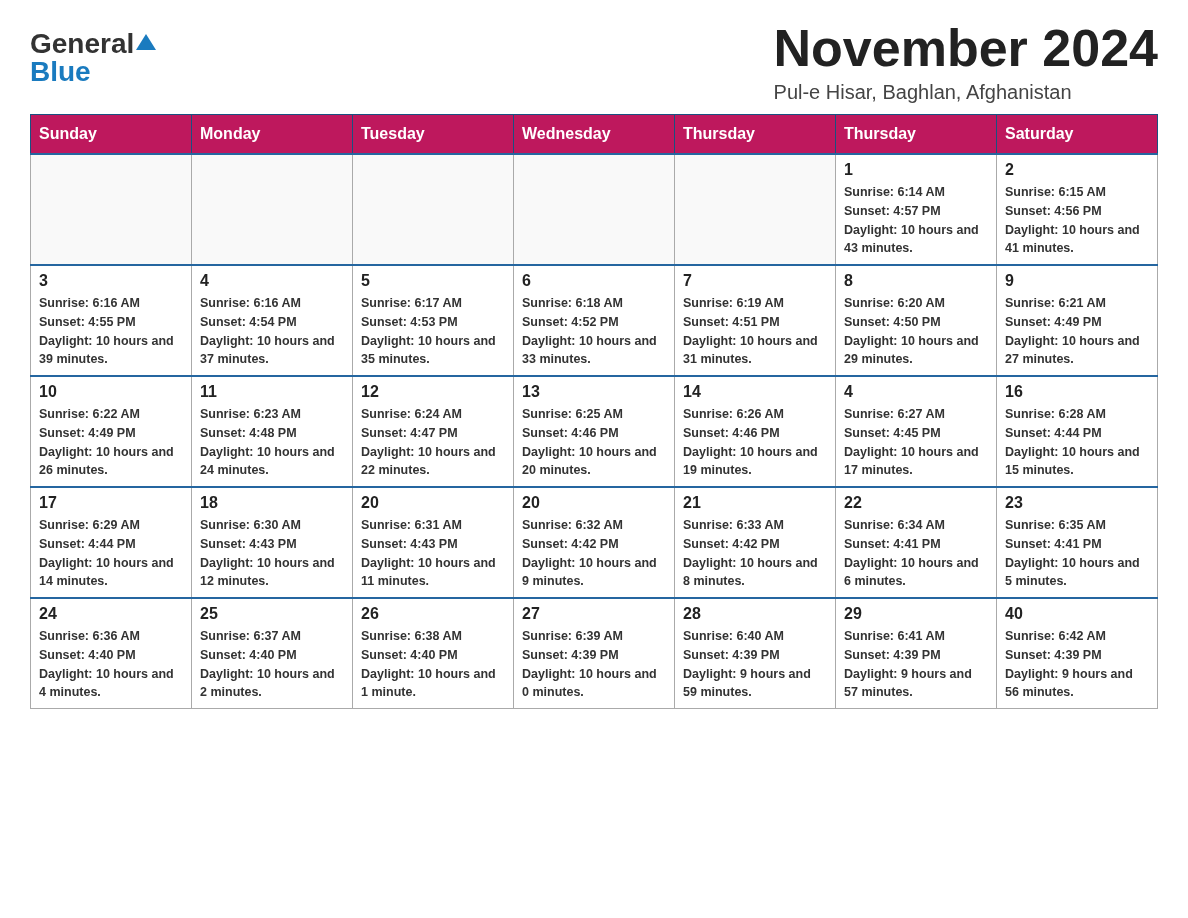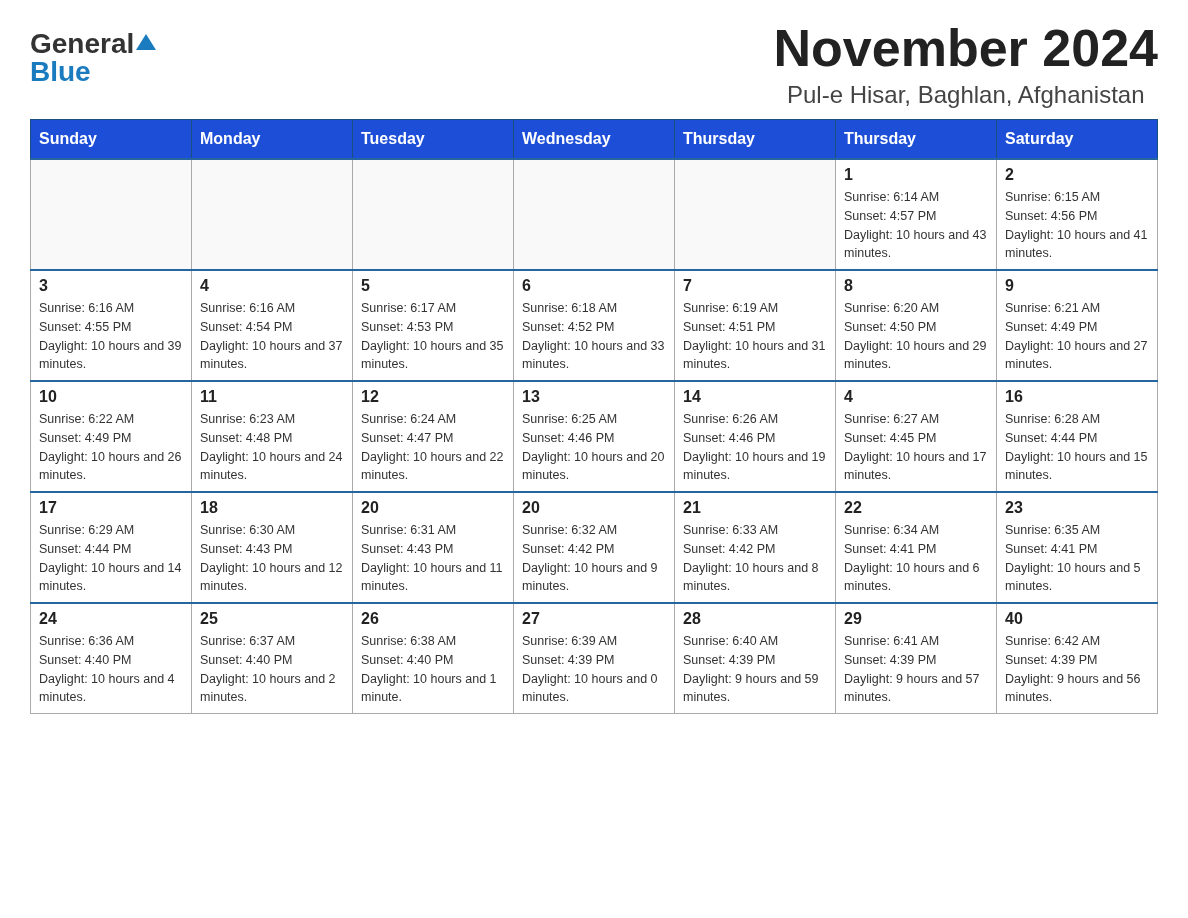--- a/index.html
+++ b/index.html
@@ -32,40 +32,40 @@
       font-size: 28px;
       font-weight: bold;
       color: #1a7bbf;
       line-height: 1;
     }
     .logo-line1 {
       display: flex;
       align-items: center;
     }
     .title-section {
-      text-align: center;
+      text-align: left;
     }
     .month-title {
       font-size: 52px;
       font-weight: bold;
       color: #222;
       line-height: 1.1;
     }
     .location {
-      font-size: 24px;
+      font-size: 20px;
       color: #444;
       margin-top: 4px;
     }
     .calendar {
       width: 100%;
       border-collapse: collapse;
       margin-top: 10px;
     }
     .calendar th {
-      background-color: #1d4ed8;
+      background-color: #be185d;
       color: #fff;
       font-size: 16px;
       font-weight: bold;
       padding: 10px 8px;
       text-align: left;
       border: 1px solid #1a5080;
     }
     .calendar td {
       border: 1px solid #aaa;
       vertical-align: top;
@@ -82,20 +82,21 @@
       font-size: 16px;
       font-weight: bold;
       color: #222;
       display: block;
       margin-bottom: 4px;
     }
     .day-info {
       font-size: 12.5px;
       line-height: 1.5;
       color: #333;
+      font-weight: bold;
     }
     .calendar tr {
       border-bottom: 2px solid #2566a0;
     }
     .calendar tbody tr:last-child {
       border-bottom: none;
     }
   </style>
 </head>
 <body>

